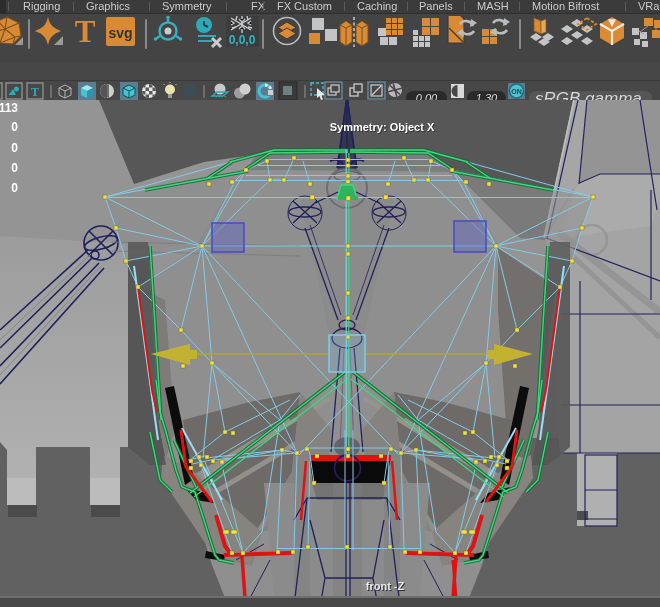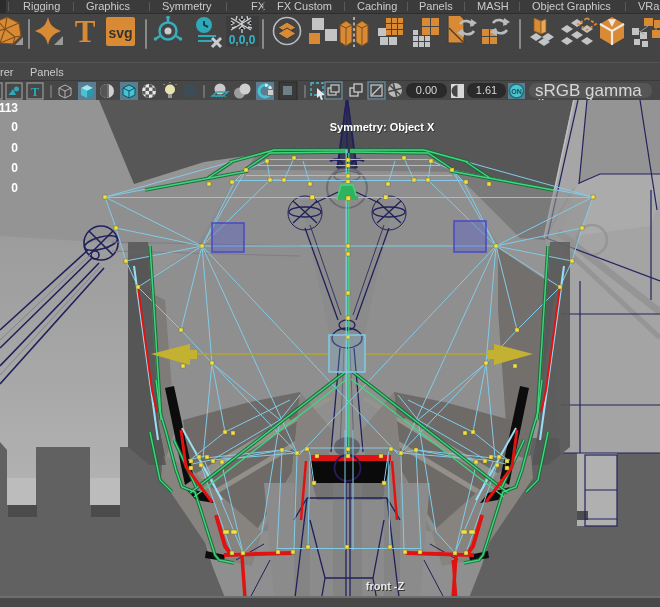--- a/index.html
+++ b/index.html
@@ -12,36 +12,36 @@
   .msep{position:absolute;top:2px;width:1px;height:9px;background:#5a5a5a;}
   
   #shelf{position:absolute;top:14px;left:0;width:660px;height:48px;background:#444444;}
   #shelf .sep{position:absolute;top:3px;width:2px;height:30px;background:#8a8a8a;border-radius:1px;}
   
   #prow{position:absolute;top:62px;left:0;width:660px;height:18px;background:#474747;
     border-top:1px solid #555;color:#cbcbcb;font-size:11px;}
   
   #vtb{position:absolute;top:80px;left:0;width:660px;height:20px;background:#474747;
     border-top:1px solid #3a3a3a;}
-  .field{position:absolute;top:2px;height:15px;background:#2a2a2a;color:#d7d7d7;font-size:11px;
-    text-align:center;line-height:15px;border-radius:7px;}
+  .field{position:absolute;top:10px;height:15px;background:#2a2a2a;color:#d7d7d7;font-size:11px;
+    text-align:center;line-height:15px;border-radius:7px;font-style:italic;}
 </style></head>
 <body>
 <div id="stage">
 
   <div id="menubar">
     <div class="mi" style="left:23px">Rigging</div>
     <div class="mi" style="left:86px">Graphics</div>
     <div class="mi" style="left:162px">Symmetry</div>
     <div class="mi" style="left:251px">FX</div>
     <div class="mi" style="left:277px">FX Custom</div>
     <div class="mi" style="left:357px">Caching</div>
     <div class="mi" style="left:419px">Panels</div>
     <div class="mi" style="left:477px">MASH</div>
-    <div class="mi" style="left:532px">Object Graphics</div>
+    <div class="mi" style="left:532px">Motion Bifrost</div>
     <div class="mi" style="left:638px">VRa</div>
     <div class="msep" style="left:8px"></div>
     <div class="msep" style="left:73px"></div>
     <div class="msep" style="left:149px"></div>
     <div class="msep" style="left:226px"></div>
     <div class="msep" style="left:263px"></div>
     <div class="msep" style="left:344px"></div>
     <div class="msep" style="left:407px"></div>
     <div class="msep" style="left:464px"></div>
     <div class="msep" style="left:519px"></div>
@@ -241,24 +241,20 @@
           <line x1="7" y1="13" x2="12" y2="16"></line>
         </g>
       </g>
     </svg>
     <div class="sep" style="left:28px;top:5px"></div>
     <div class="sep" style="left:145px;top:5px"></div>
     <div class="sep" style="left:262px;top:5px"></div>
     <div class="sep" style="left:519px;top:5px"></div>
   </div>
 
-  <div id="prow">
-    <div class="mi" style="left:0px;top:3px">rer</div>
-    <div class="mi" style="left:30px;top:3px">Panels</div>
-  </div>
 
   <div id="vtb">
     <svg class="abs" style="left:0;top:0" width="660" height="20" viewBox="0 0 660 20">
 
       <rect x="-14" y="2" width="16" height="16" fill="none" stroke="#9a9a9a" stroke-width="1.2"></rect>
       <g transform="translate(6,2)">
         <rect x="0" y="0" width="16" height="16" fill="none" stroke="#9a9a9a" stroke-width="1.2"></rect>
         <polygon points="2.5,12 7,6 10,12" fill="#2fa8b8"></polygon>
         <circle cx="10.5" cy="6" r="2.5" fill="#2fa8b8"></circle>
       </g>
@@ -383,21 +379,21 @@
 
       <g fill="#6f6f6f">
         <rect x="50" y="4" width="2" height="13" rx="1"></rect>
         <rect x="203" y="4" width="2" height="13" rx="1"></rect>
         <rect x="304" y="4" width="2" height="13" rx="1"></rect>
         <rect x="390" y="4" width="0" height="13" rx="1"></rect>
       </g>
       <rect x="231" y="3" width="2" height="14" rx="1" fill="#6f6f6f" transform="translate(-124,0)"></rect>
     </svg>
     <div class="field" style="left:406px;width:41px">0.00</div>
-    <div class="field" style="left:467px;width:39px">1.61</div>
+    <div class="field" style="left:467px;width:39px">1.30</div>
     <div class="field" style="left:529px;width:117px;background:#565656;text-align:left;padding-left:6px;font-size:17px">sRGB gamma (legacy)</div>
   </div>
 
   <svg class="abs" style="left:0;top:100px" width="660" height="507" viewBox="0 100 660 507">
     <defs>
       <linearGradient id="bldgL" x1="0" y1="0" x2="0" y2="1">
         <stop offset="0" stop-color="#9c9c9c"></stop>
           <stop offset="0.55" stop-color="#a8a8a8"></stop>
           <stop offset="1" stop-color="#b4b4b4"></stop>
       </linearGradient>

